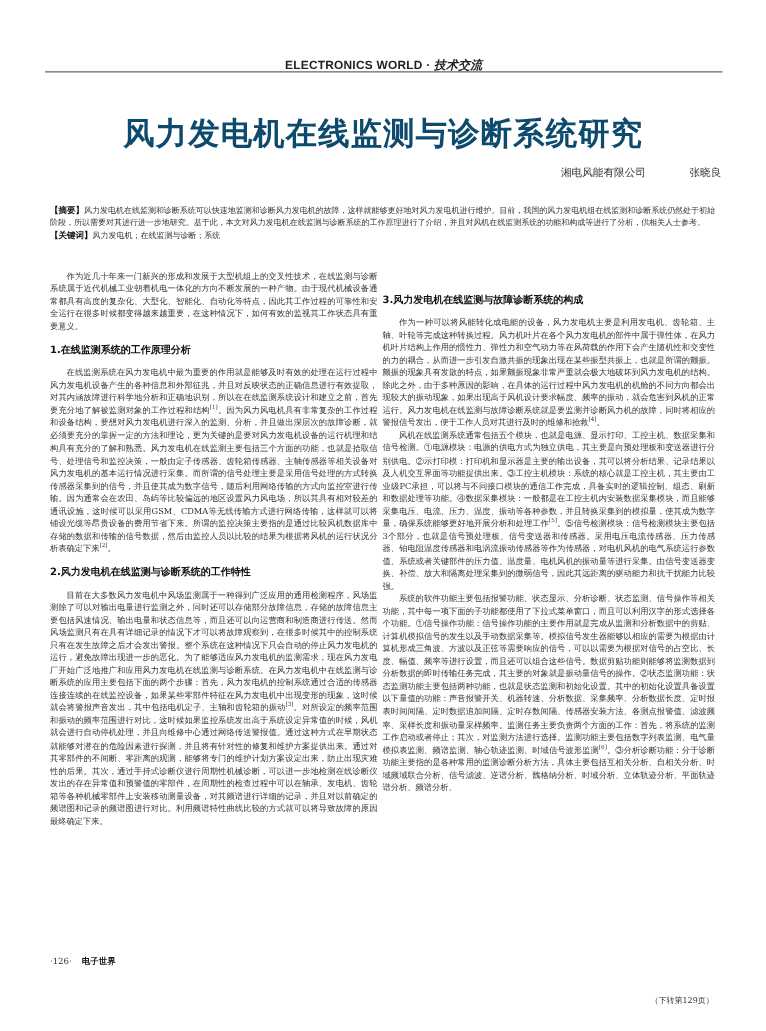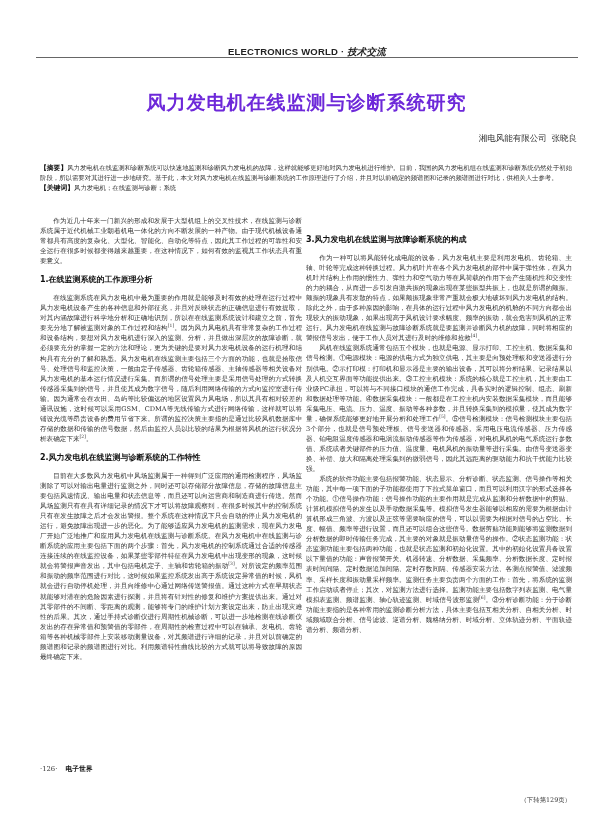--- a/index.html
+++ b/index.html
@@ -9,28 +9,28 @@
   .running-header {
     position: absolute; left: 36px; top: 46px; width: 542px;
     text-align: center; font-family: "Liberation Sans", sans-serif;
     font-size: 9.5px; font-weight: bold; color: #222; letter-spacing: 0.2px;
   }
   .running-header .cat { font-weight: bold; font-style: italic; font-family: "DejaVu Sans", sans-serif; }
   .header-rule { position: absolute; left: 36px; top: 57px; width: 542px; height: 1px; background: #666; }
 
   .title {
     position: absolute; left: 0; top: 90px; width: 613px; text-align: center;
-    font-family: "DejaVu Serif", serif; font-size: 19px; font-weight: bold; color: #6d28d9;
+    font-family: "DejaVu Serif", serif; font-size: 25px; font-weight: bold; color: #0c4a6e;
     letter-spacing: 1px;
   }
   .author-line {
     position: absolute; right: 36px; top: 133px;
     font-family: "DejaVu Sans", sans-serif; font-size: 8.5px; color: #333;
   }
-  .author-line span + span { margin-left: 2px; }
+  .author-line span + span { margin-left: 32px; }
 
   .abstract {
     position: absolute; left: 40px; top: 163px; width: 538px;
     font-size: 6.4px; line-height: 10px; color: #333; font-family: "DejaVu Sans", sans-serif;
   }
   .abstract .lbl { font-weight: bold; color: #111; font-size: 6.8px; }
 
   .col { position: absolute; top: 216px; width: 262px; font-size: 6.6px; line-height: 10.05px; color: #333; text-align: justify; }
   .col.left { left: 40px; }
   .col.right { left: 306px; top: 222px; width: 266px; }
@@ -67,21 +67,21 @@
 
 <h1 class="title">风力发电机在线监测与诊断系统研究</h1>
 
 <div class="author-line">
   <span>湘电风能有限公司</span>
   <span>张晓良</span>
 </div>
 
 <div class="abstract">
   <div>
-    <span class="lbl">【摘要】</span><span>风力发电机在线监测和诊断系统可以快速地监测和诊断风力发电机的故障，这样就能够更好地对风力发电机进行维护。目前，我国的风力发电机组在线监测和诊断系统仍然处于初始阶段，所以需要对其进行进一步地研究。基于此，本文对风力发电机在线监测与诊断系统的工作原理进行了介绍，并且对以前确定的频谱图和记录的频谱图进行对比，供相关人士参考。</span>
+    <span class="lbl">【摘要】</span><span>风力发电机在线监测和诊断系统可以快速地监测和诊断风力发电机的故障，这样就能够更好地对风力发电机进行维护。目前，我国的风力发电机组在线监测和诊断系统仍然处于初始阶段，所以需要对其进行进一步地研究。基于此，本文对风力发电机在线监测与诊断系统的工作原理进行了介绍，并且对风机在线监测系统的功能和构成等进行了分析，供相关人士参考。</span>
   </div>
   <div>
     <span class="lbl">【关键词】</span><span>风力发电机；在线监测与诊断；系统</span>
   </div>
 </div>
 
 <div class="col left">
   <p>作为近几十年来一门新兴的形成和发展于大型机组上的交叉性技术，在线监测与诊断系统属于近代机械工业朝着机电一体化的方向不断发展的一种产物。由于现代机械设备通常都具有高度的复杂化、大型化、智能化、自动化等特点，因此其工作过程的可靠性和安全运行在很多时候都变得越来越重要，在这种情况下，如何有效的监视其工作状态具有重要意义。</p>
   <h2>1.在线监测系统的工作原理分析</h2>
   <p><span>在线监测系统在风力发电机中最为重要的作用就是能够及时有效的处理在运行过程中风力发电机设备产生的各种信息和外部征兆，并且对反映状态的正确信息进行有效提取，对其内涵故障进行科学地分析和正确地识别，所以在在线监测系统设计和建立之前，首先要充分地了解被监测对象的工作过程和结构</span><sup>[1]</sup><span>。因为风力风电机具有非常复杂的工作过程和设备结构，要想对风力发电机进行深入的监测、分析，并且做出深层次的故障诊断，就必须要充分的掌握一定的方法和理论，更为关键的是要对风力发电机设备的运行机理和结构具有充分的了解和熟悉。风力发电机在线监测主要包括三个方面的功能，也就是拾取信号、处理信号和监控决策，一般由定子传感器、齿轮箱传感器、主轴传感器等相关设备对风力发电机的基本运行情况进行采集。而所谓的信号处理主要是采用信号处理的方式转换传感器采集到的信号，并且使其成为数字信号，随后利用网络传输的方式向监控室进行传输。因为通常会在农田、岛屿等比较偏远的地区设置风力风电场，所以其具有相对较差的通讯设施，这时候可以采用GSM、CDMA等无线传输方式进行网络传输，这样就可以将铺设光缆等昂贵设备的费用节省下来。所谓的监控决策主要指的是通过比较风机数据库中存储的数据和传输的信号数据，然后由监控人员以比较的结果为根据将风机的运行状况分析表确定下来</span><sup>[2]</sup><span>。</span></p>

